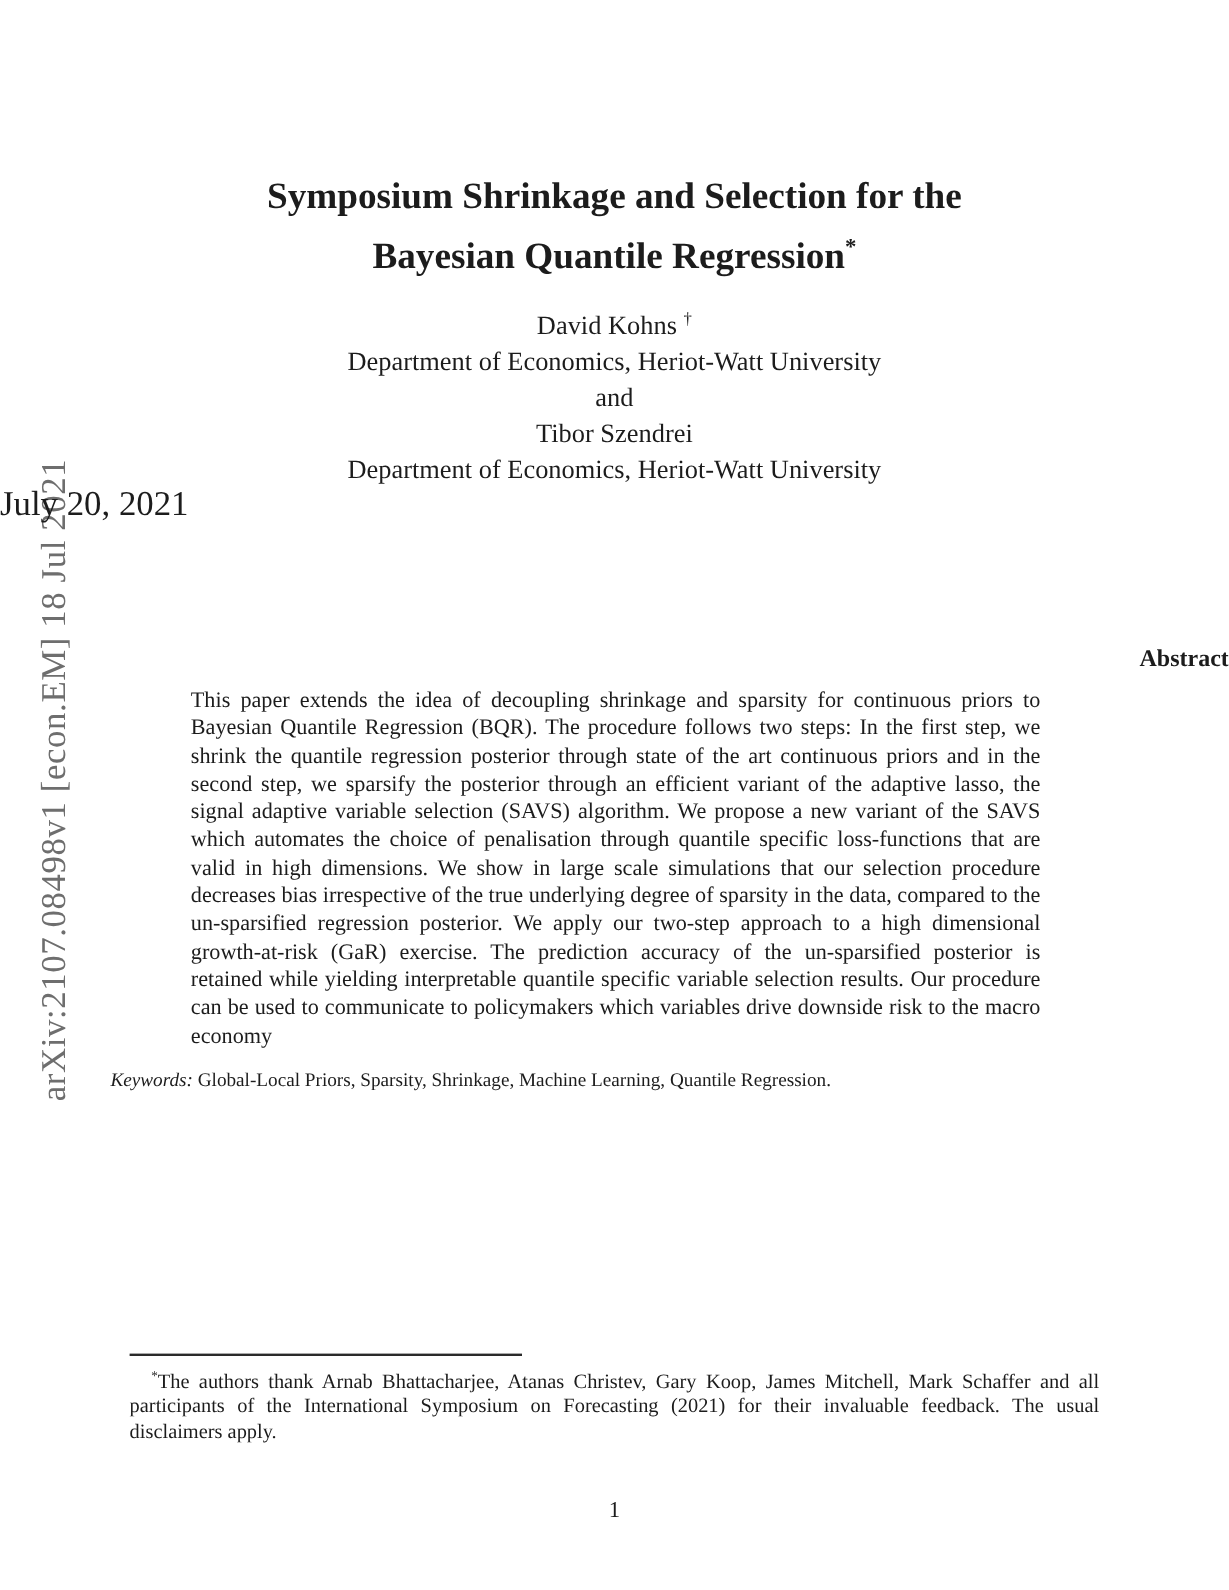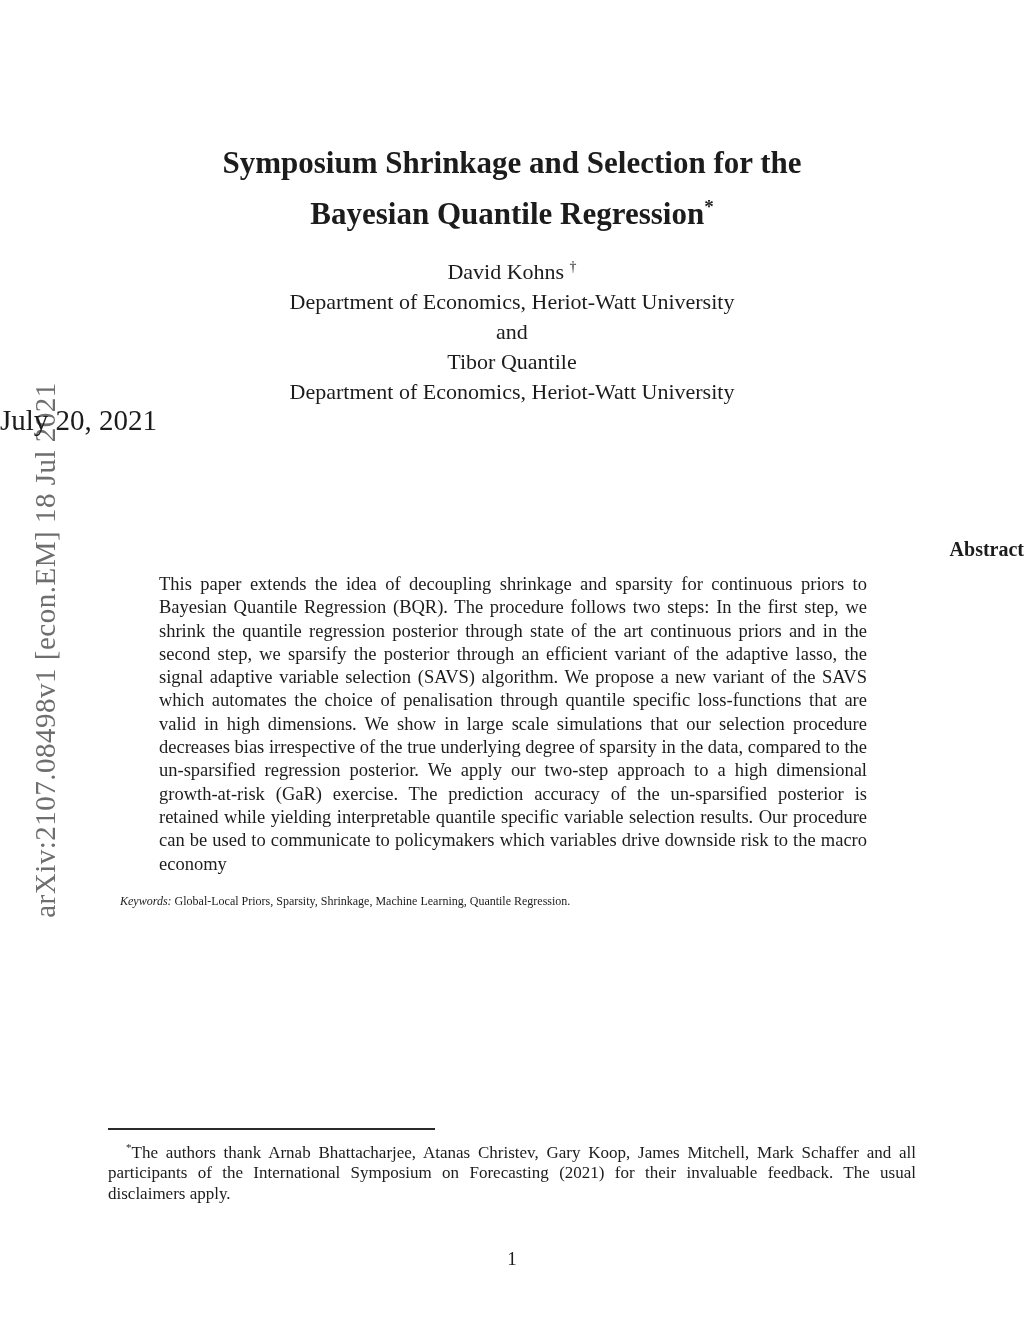--- a/index.html
+++ b/index.html
@@ -71,23 +71,23 @@
     top: 573px;
     left: 159px;
     width: 708px;
     font-size: 18.5px;
     line-height: 23.3px;
     text-align: justify;
   }
   .keywords-block {
     position: absolute;
     top: 888px;
-    left: 120px;
+    left: 92px;
     width: 808px;
-    font-size: 12px;
+    font-size: 16px;
     line-height: 26px;
   }
   .keywords-block .ital { font-style: italic; }
   .footnote-block {
     position: absolute;
     top: 1128px;
     left: 108px;
     width: 808px;
     font-size: 17px;
     line-height: 20.5px;
@@ -118,21 +118,21 @@
 
   <div class="title-block">
     <span>Symposium Shrinkage and Selection for the</span><br>
     <span>Bayesian Quantile Regression</span><sup>*</sup>
   </div>
 
   <div class="author-block">
     <span>David Kohns </span><sup>†</sup><br>
     <span>Department of Economics, Heriot-Watt University</span><br>
     <span>and</span><br>
-    <span>Tibor Quantile</span><br>
+    <span>Tibor Szendrei</span><br>
     <span>Department of Economics, Heriot-Watt University</span>
   </div>
 
   <div class="date-line">July 20, 2021</div>
 
   <div class="abstract-heading">Abstract</div>
 
   <div class="abstract-text">This paper extends the idea of decoupling shrinkage and sparsity for continuous priors to Bayesian Quantile Regression (BQR). The procedure follows two steps: In the first step, we shrink the quantile regression posterior through state of the art continuous priors and in the second step, we sparsify the posterior through an efficient variant of the adaptive lasso, the signal adaptive variable selection (SAVS) algorithm. We propose a new variant of the SAVS which automates the choice of penalisation through quantile specific loss-functions that are valid in high dimensions. We show in large scale simulations that our selection procedure decreases bias irrespective of the true underlying degree of sparsity in the data, compared to the un-sparsified regression posterior. We apply our two-step approach to a high dimensional growth-at-risk (GaR) exercise. The prediction accuracy of the un-sparsified posterior is retained while yielding interpretable quantile specific variable selection results. Our procedure can be used to communicate to policymakers which variables drive downside risk to the macro economy</div>
 
   <div class="keywords-block">

